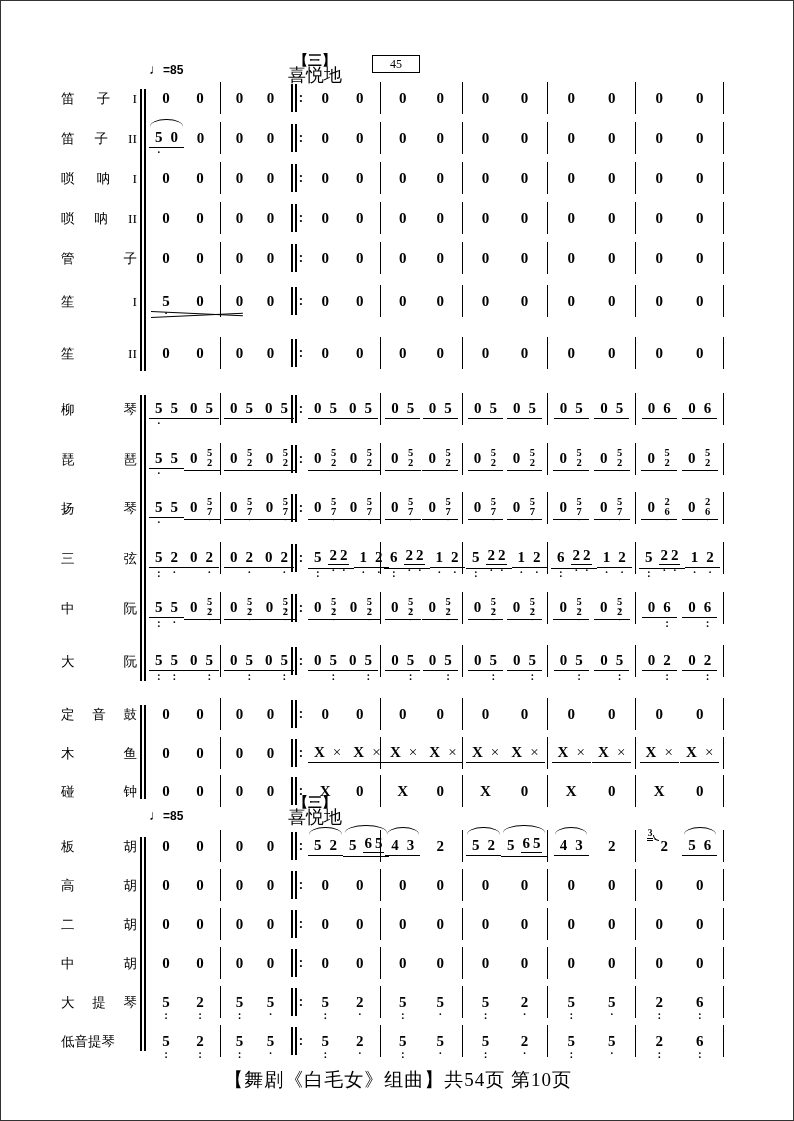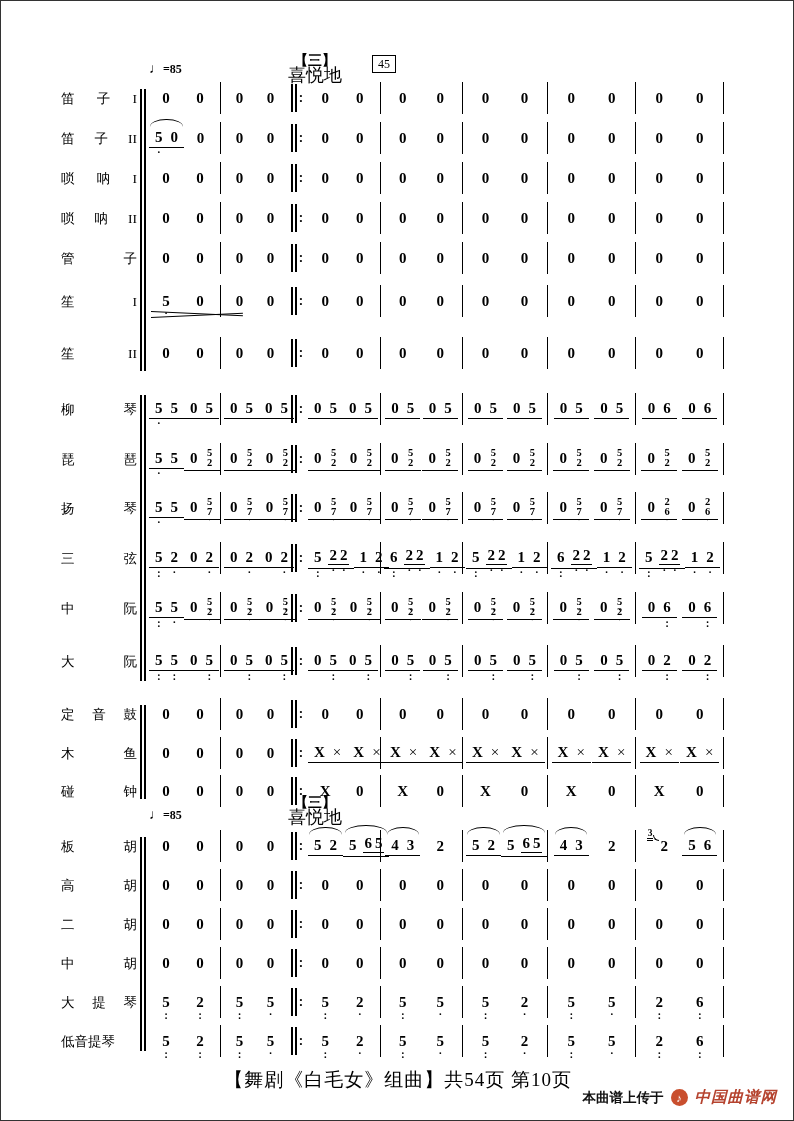--- a/index.html
+++ b/index.html
@@ -3,26 +3,26 @@
 <meta charset="utf-8">
 <style>
   html,body{margin:0;padding:0;background:#e8e8e8;}
   .page{
     position:relative;width:794px;height:1121px;background:#fff;
     border:1px solid #333;box-sizing:border-box;margin:0 auto;overflow:hidden;
     font-family:"Liberation Serif","DejaVu Serif",serif;color:#000;
   }
   
   .abs{position:absolute;}
-  .tempo{font-family:Liberation Serif, serif;font-size:12px;font-weight:bold;}
+  .tempo{font-family:Liberation Sans, sans-serif;font-size:12px;font-weight:bold;}
   .tempo .qn{font-size:14px;}
   .section-block{text-align:center;width:64px;line-height:15px;}
   .section-no{font-weight:bold;font-size:14px;display:block;}
   .section-mood{font-size:18px;display:block;}
-  .rehearsal{border:1px solid #000;padding:0 5px;font-size:12px;line-height:16px;display:inline-block;}
+  .rehearsal{border:1px solid #000;padding:0 17px;font-size:12px;line-height:16px;display:inline-block;}
   
   .grp{position:absolute;left:0;width:794px;}
   .grp::before{content:"";position:absolute;left:139px;top:10px;bottom:10px;width:2px;
                border-left:2px solid #000;border-right:2px solid #000;}
   .row{display:flex;align-items:center;position:relative;}
   .ilabel{margin-left:60px;width:76px;display:flex;justify-content:space-between;
           font-size:13.5px;line-height:15px;}
   .meas-row{display:grid;margin-left:9px;align-items:center;}
   .m{height:32px;display:grid;grid-template-columns:1fr 1fr;align-items:center;
      justify-items:center;border-right:1.2px solid #000;box-sizing:border-box;padding:0 3px;}
@@ -2728,18 +2728,13 @@
                   <span class="nt">6<span class="ld">·<br>·</span></span>
                 </span>
               </span>
             </div>
           </div>
         </div>
       </div>
     </div>
 
   <div class="footer-center">【舞剧《白毛女》组曲】共54页 第10页</div>
-  <div class="footer-right">
-    <span class="upload-note">本曲谱上传于</span>
-    <span class="site-logo">♪</span>
-    <span class="site-name">中国曲谱网</span>
-  </div>
 </div>
 
 </body></html>

